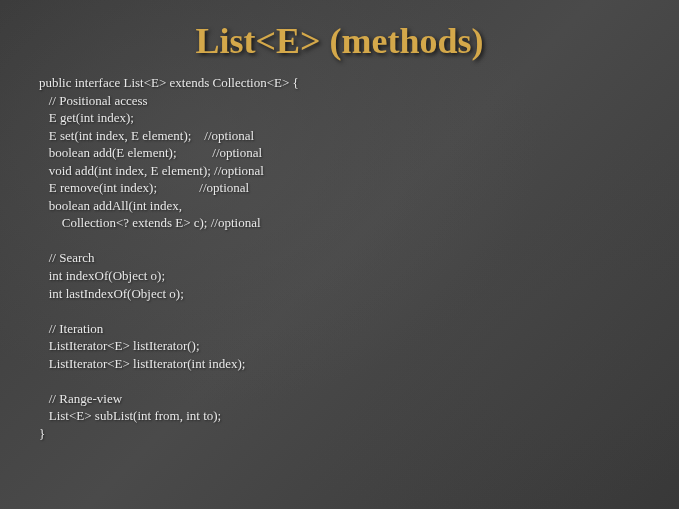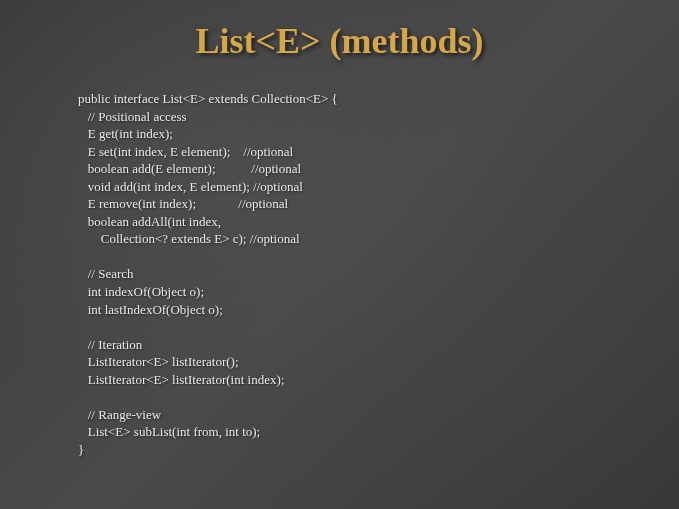--- a/index.html
+++ b/index.html
@@ -20,30 +20,30 @@
                   radial-gradient(ellipse at 70% 60%, rgba(70,70,70,0.3) 0%, transparent 50%);
       pointer-events: none;
     }
     .slide { position: relative; width: 100%; height: 100%; padding: 20px 0 0 0; }
     .title {
       color: #d4a84a;
       font-size: 36px;
       font-weight: bold;
       text-align: center;
       text-shadow: 2px 2px 4px rgba(0,0,0,0.7);
-      margin-bottom: 28px;
+      margin-bottom: 12px;
       font-family: Georgia, serif;
     }
     .code {
       color: #e8e8e8;
       font-family: Georgia, 'Times New Roman', serif;
       font-size: 13px;
       line-height: 1.35;
       white-space: pre;
-      padding-left: 78px;
+      padding-left: 39px;
       text-shadow: 1px 1px 2px rgba(0,0,0,0.5);
     }
   </style>
 </head>
 <body>
 
 <div class="slide">
   <h1 class="title">List&lt;E&gt; (methods)</h1>
   <div class="code">public interface List&lt;E&gt; extends Collection&lt;E&gt; {
    // Positional access

